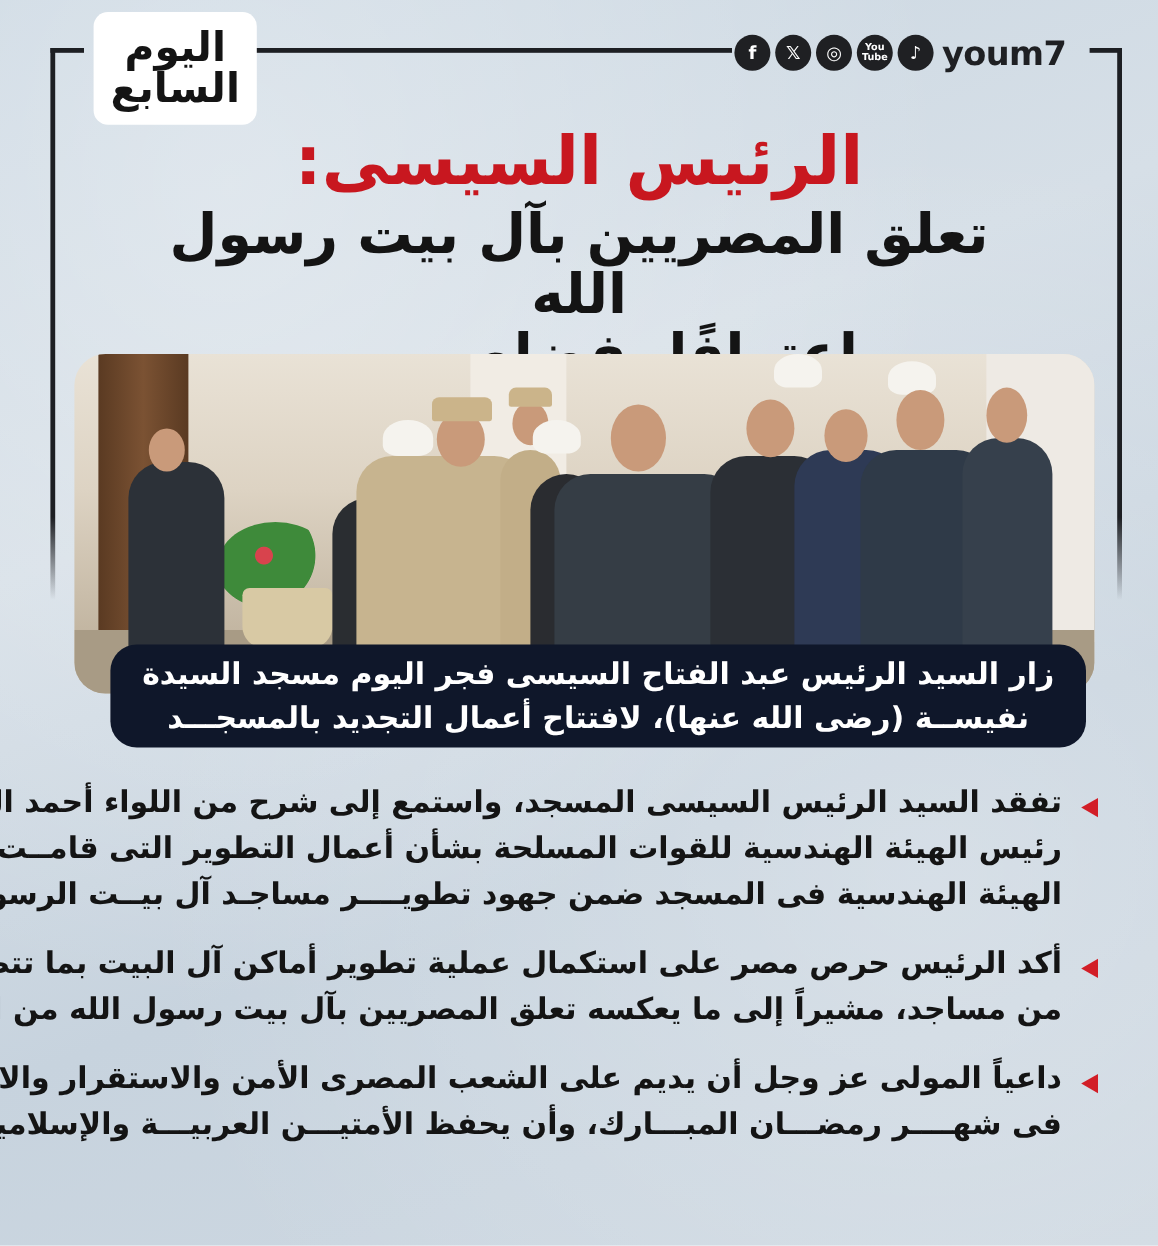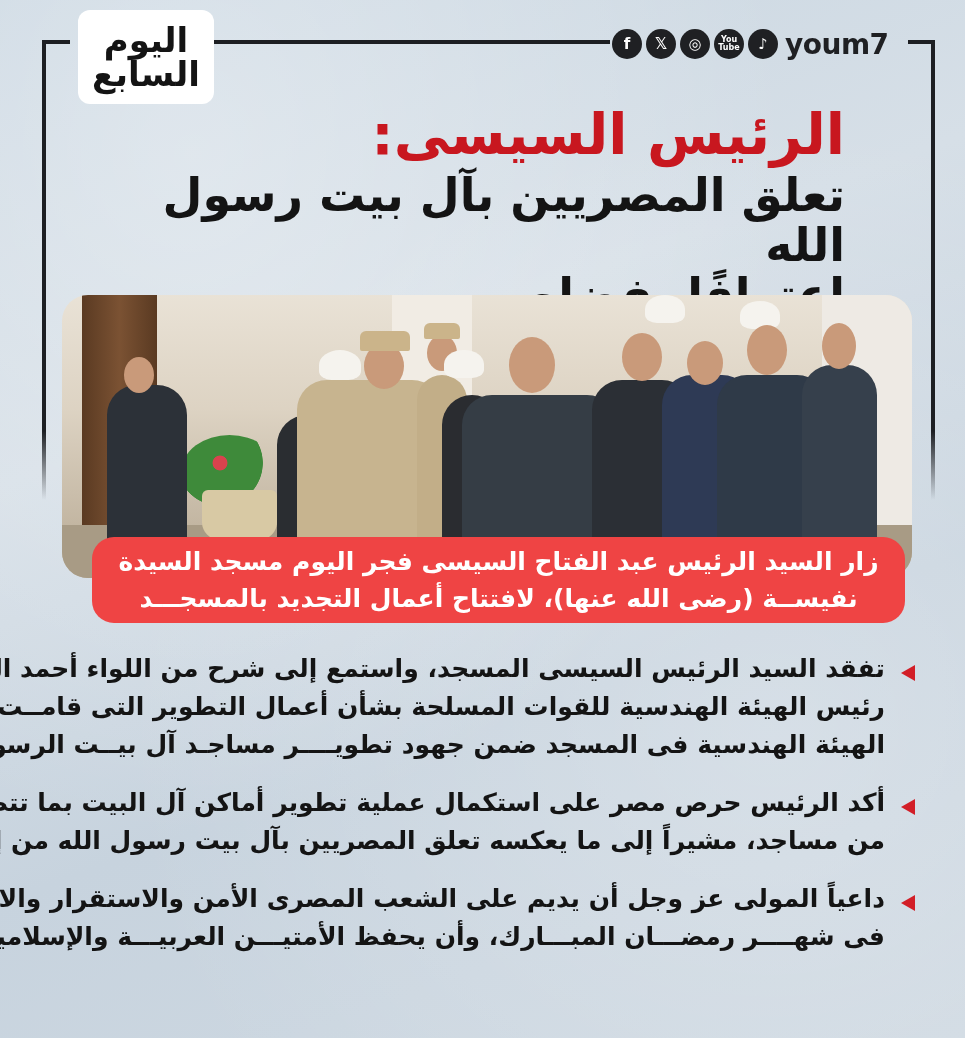--- a/index.html
+++ b/index.html
@@ -44,21 +44,21 @@
       display: flex; align-items: center; justify-content: center;
       font-family: "DejaVu Sans", sans-serif; font-weight: bold; font-size: 15px;
     }
     .soc-icon.yt { font-size: 8px; line-height: 8px; flex-direction: column; }
     .brand {
       margin-left: 3px; font-family: "DejaVu Sans", sans-serif; font-weight: bold;
       font-size: 28px; color: #1f2023; letter-spacing: -0.5px;
     }
 
     
-    .headline { position: absolute; left: 120px; right: 120px; top: 100px; text-align: right; direction: rtl; }
+    .headline { position: absolute; left: 120px; right: 120px; top: 100px; text-align: center; direction: rtl; }
     .headline-red {
       font-family: "DejaVu Sans", sans-serif; font-weight: bold; font-size: 56px;
       color: #c8171f; line-height: 70px;
     }
     .headline-sub {
       font-family: "DejaVu Sans", sans-serif; font-weight: bold; font-size: 46px;
       color: #141414; line-height: 50px;
     }
 
     
@@ -76,21 +76,21 @@
                 background: radial-gradient(circle at 40% 40%, #d8434d 0 10%, #3e8a3a 11% 60%, rgba(0,0,0,0) 61%); }
     .ph-pot { left: 140px; top: 195px; width: 75px; height: 50px; background: #d8c9a4; border-radius: 6px 6px 18px 18px; }
     .person { position: absolute; border-radius: 30px 30px 4px 4px; }
     .head { position: absolute; border-radius: 50%; background: #c99a7a; }
     .cap { position: absolute; border-radius: 6px 6px 2px 2px; background: #cbb48a; }
     .turban { position: absolute; border-radius: 50% 50% 30% 30%; background: #f5f3ee; }
 
     
     .caption {
       position: absolute; left: 92px; top: 537px; width: 813px; height: 86px;
-      background: #ef4444; border-radius: 22px;
+      background: #0f172a; border-radius: 22px;
       display: flex; flex-direction: column; justify-content: center; align-items: center;
       direction: rtl; color: #ffffff; padding: 0 20px;
     }
     .caption-line {
       font-family: "DejaVu Sans", sans-serif; font-weight: bold; font-size: 25px;
       line-height: 37px; text-align: center; white-space: nowrap;
     }
 
     
     .bullets { position: absolute; left: 40px; right: 50px; top: 650px; direction: rtl; }

